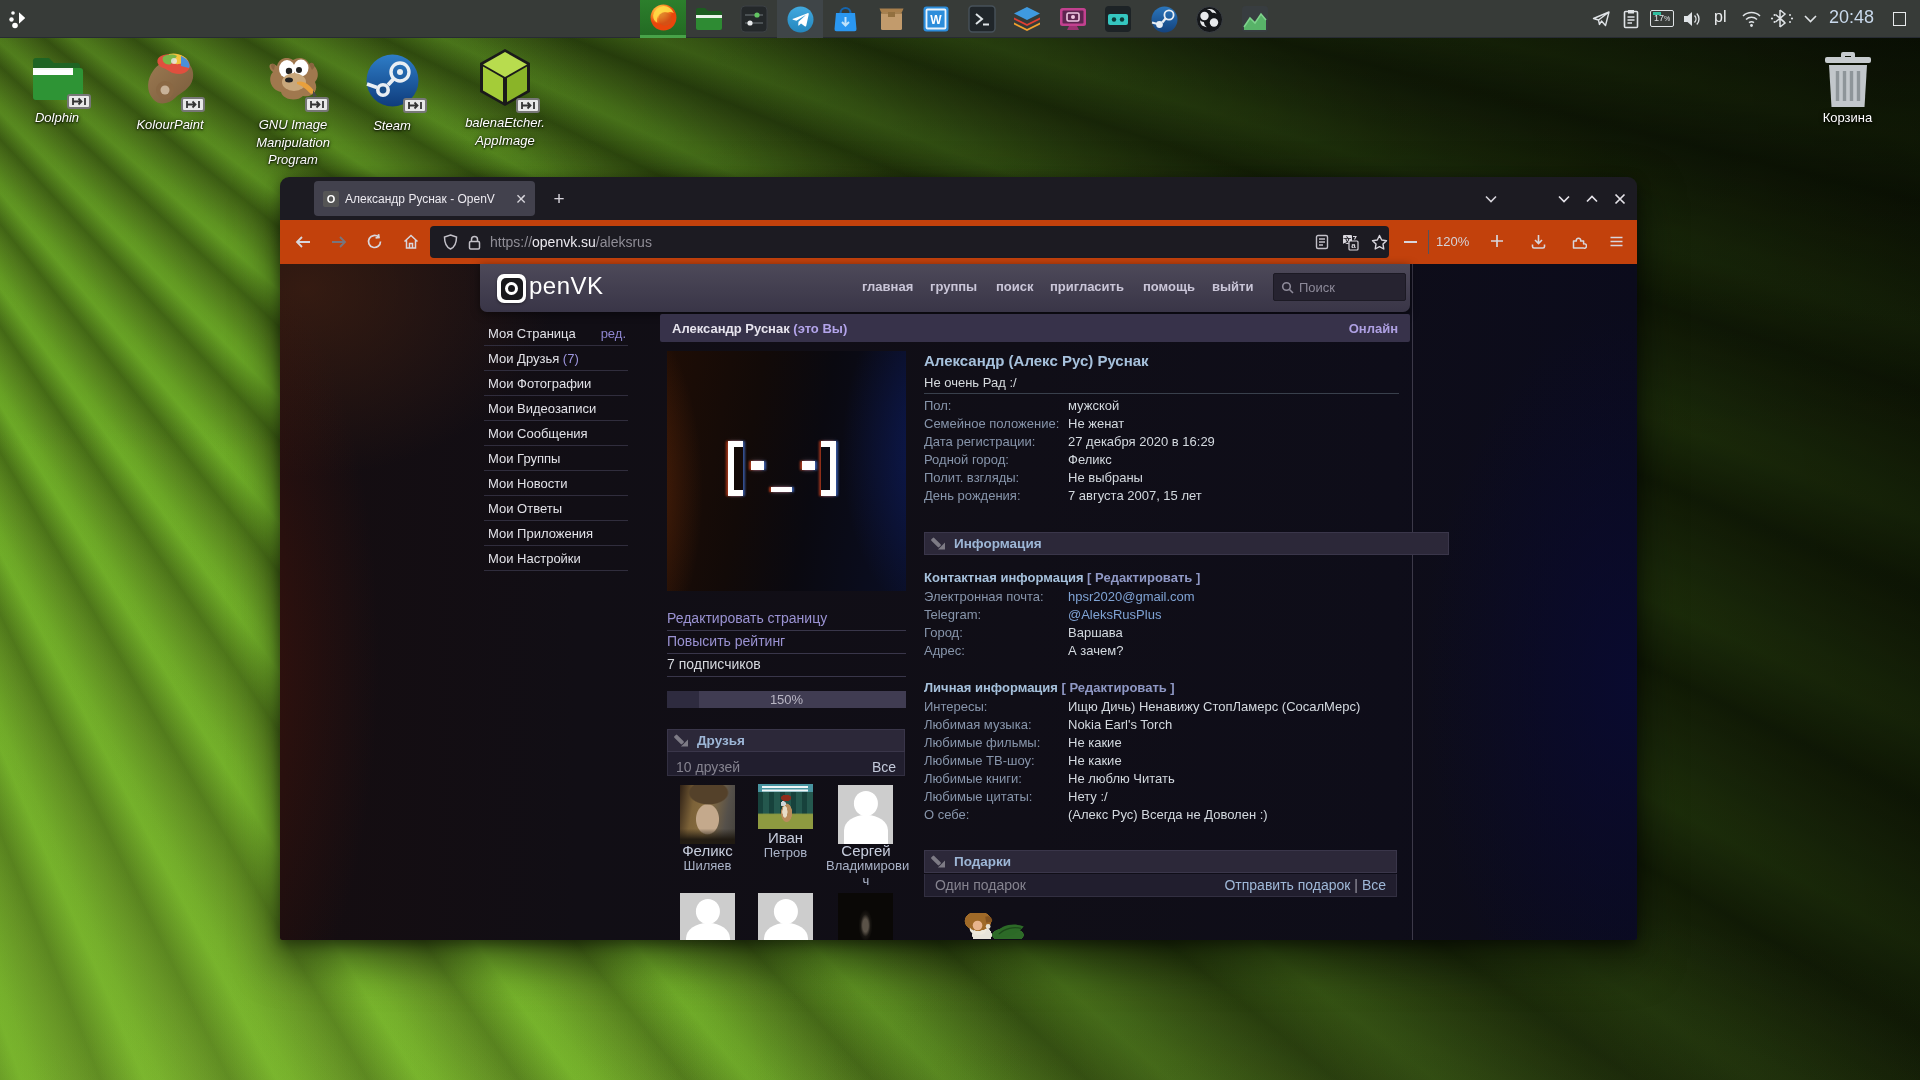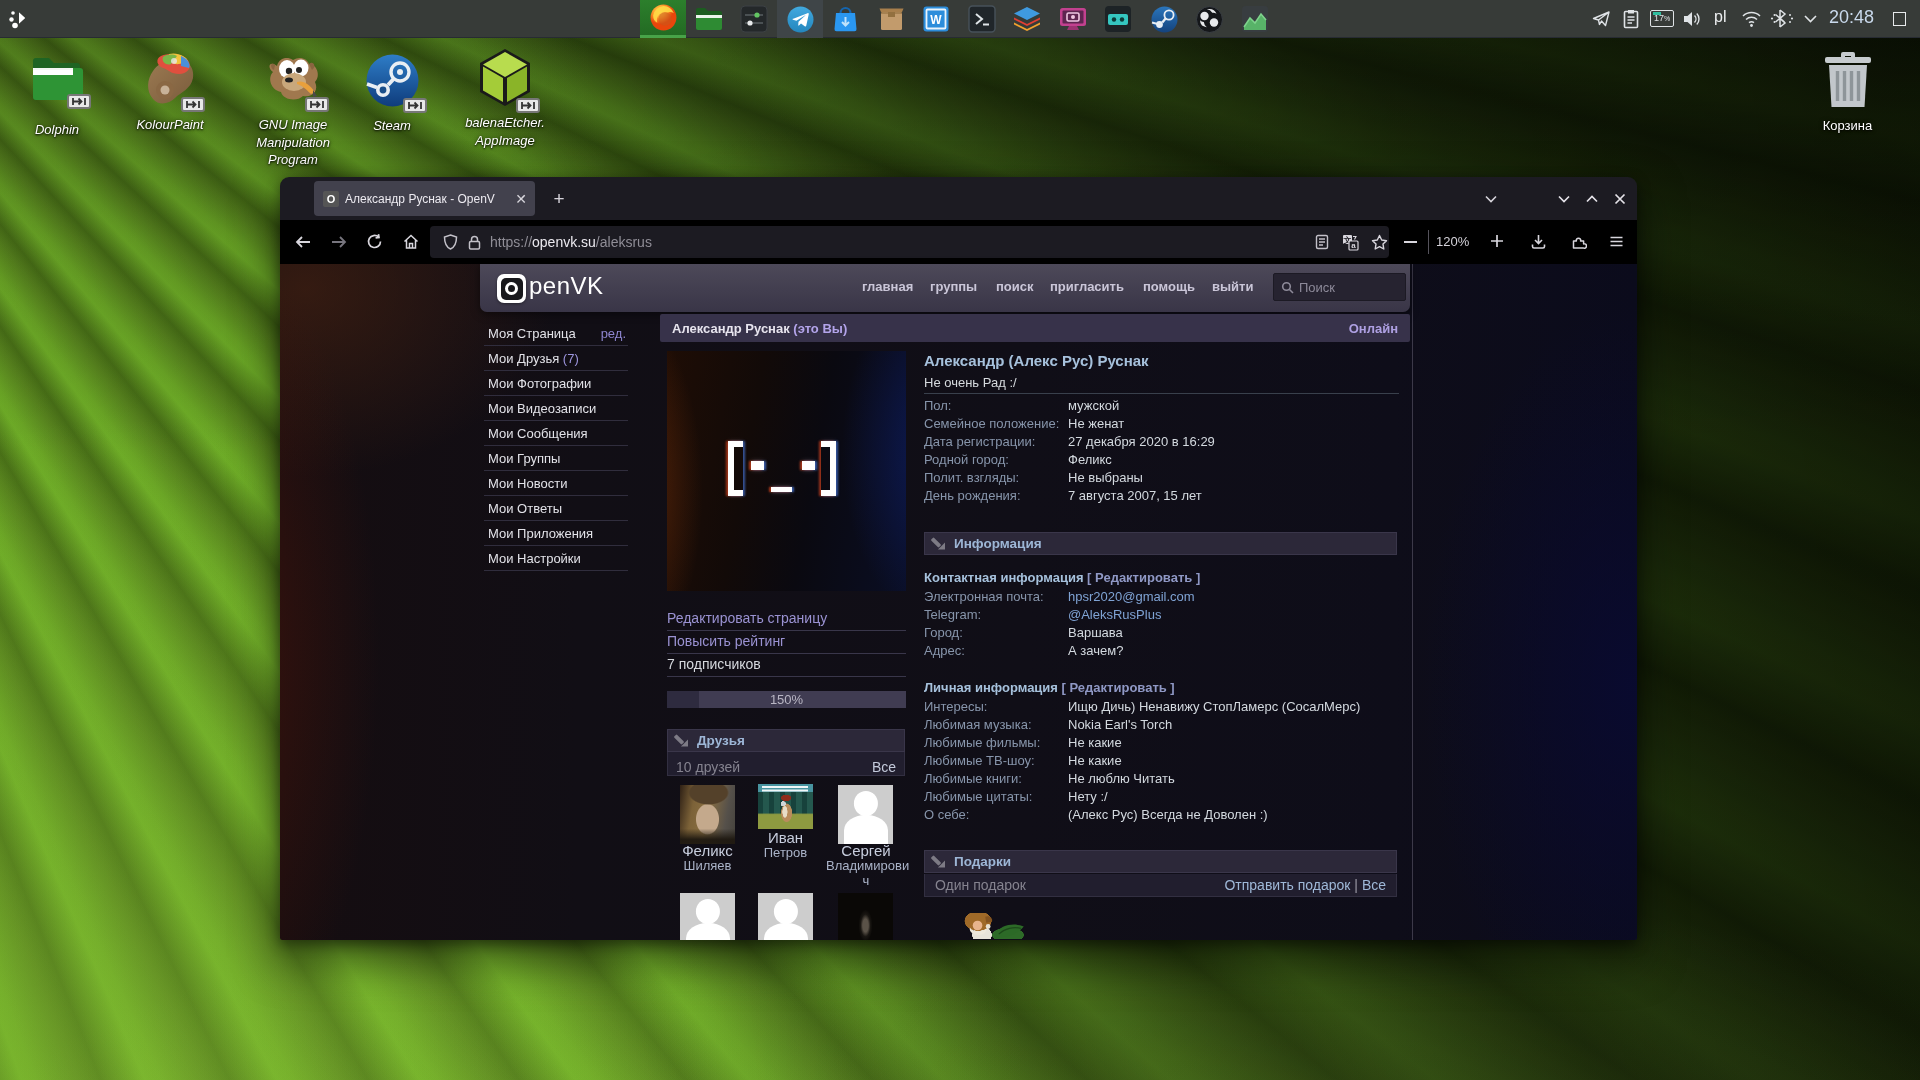--- a/index.html
+++ b/index.html
@@ -18,21 +18,21 @@
 .tray{position:absolute}
 
 .dicon{position:absolute;text-align:center;color:#fff;z-index:5}
 .dicon .lbl{font-style:italic;font-size:13px;line-height:1.35;text-shadow:0 1px 2px rgba(0,0,0,.9),0 0 4px rgba(0,0,0,.6)}
 .dicon .lbl.up{font-style:normal}
 .emb{position:absolute;right:-6px;bottom:-4px;width:24px;height:15px;background:#e8e8e8;border:2px solid #777;border-radius:3px;display:flex;align-items:center;justify-content:center}
 .emb svg{display:block}
 
 #win{position:absolute;left:280px;top:177px;width:1357px;height:763px;border-radius:9px 9px 2px 2px;box-shadow:0 18px 45px rgba(0,0,0,.55),0 4px 14px rgba(0,0,0,.45);overflow:hidden;z-index:10}
 #tabbar{position:absolute;left:0;top:0;width:100%;height:43px;background:#1c1b22}
-#toolbar{position:absolute;left:0;top:43px;width:100%;height:44px;background:#000000;display:flex;align-items:center}
+#toolbar{position:absolute;left:0;top:43px;width:100%;height:44px;background:#c2410c;display:flex;align-items:center}
 #vp{position:absolute;left:0;top:87px;width:100%;height:676px;background:
  radial-gradient(300px 540px at 1352px 420px,rgba(9,10,50,.85) 0%,rgba(9,10,52,0) 70%),
  radial-gradient(225px 570px at -70px 395px,rgba(80,22,10,.68) 0%,rgba(88,24,10,0) 75%),
  radial-gradient(330px 250px at 25px 25px,rgba(74,36,18,.6) 0%,rgba(70,35,18,0) 75%),
  linear-gradient(90deg,#150d10 0%,#110e15 22%,#100e17 55%,#0e0d19 82%,#0b0b1c 100%)}
 .tab{position:absolute;left:34px;top:4px;width:221px;height:35px;background:#42414d;border-radius:4px;display:flex;align-items:center;color:#eceaf0;font-size:12px}
 .tabx{margin-left:auto;margin-right:8px;color:#d8d6dd;font-size:14px}
 #newtab{position:absolute;left:266px;top:9px;width:26px;height:26px;color:#d5d3da;font-size:19px;display:flex;align-items:center;justify-content:center;font-weight:400}
 .wbtn{position:absolute;top:10px;color:#e2e0e6}
 #url{position:absolute;left:150px;top:6px;width:959px;height:32px;background:#1c1b22;border-radius:4px;display:flex;align-items:center;color:#c8c6cd;font-size:14px}
@@ -280,21 +280,21 @@
         <path d="M4 15 h47 a3 3 0 0 1 3 3 v26 a3 3 0 0 1-3 3 H7 a3 3 0 0 1-3-3Z" fill="#2e9435"></path>
         <path d="M4 15 h40 v7 H4Z" fill="#fff"></path>
         <path d="M4 18 a3 3 0 0 1 3-3 h37 v2 H4Z" fill="#e8f0e8" opacity=".5"></path>
       </svg>
     <div class="emb">
         <svg width="14" height="9" viewBox="0 0 14 9">
           <path d="M1 1 V8 M1 4.5 H9 M6.5 1.5 9.5 4.5 6.5 7.5 M13 1 V8" stroke="#333" stroke-width="1.8" fill="none"></path>
         </svg>
       </div>
   </div>
-  <div class="lbl" style="margin-top:16px">Dolphin</div>
+  <div class="lbl" style="margin-top:4px">Dolphin</div>
 </div>
 <div class="dicon" style="left:125px;top:52px;width:90px">
   <div style="position:relative;width:58px;height:56px;margin:0 auto">
     <svg width="58" height="56" viewBox="0 0 58 56">
         <defs>
           <linearGradient id="kp1" x1="0" y1="0" x2="1" y2="1">
             <stop offset="0%" stop-color="#9c7a52"></stop>
             <stop offset="100%" stop-color="#7a5c3c"></stop>
           </linearGradient>
         </defs>
@@ -386,21 +386,21 @@
         <rect x="2" y="9" width="46" height="6" rx="2" fill="#c6cbce"></rect>
         <path d="M6 17 h38 l-2.5 42 H8.5Z" fill="#c2c7cb"></path>
         <g stroke="#8e9599" stroke-width="3.4">
           <line x1="14.5" y1="23" x2="14.5" y2="53"></line>
           <line x1="21.5" y1="23" x2="21.5" y2="53"></line>
           <line x1="28.5" y1="23" x2="28.5" y2="53"></line>
           <line x1="35.5" y1="23" x2="35.5" y2="53"></line>
         </g>
       </svg>
   </div>
-  <div class="lbl up" style="margin-top:8px">Корзина</div>
+  <div class="lbl up" style="">Корзина</div>
 </div>
 <div id="win">
   <div id="tabbar">
     <div class="tab">
         <span style="width:16px;height:16px;background:#555;border-radius:2px;margin:0 6px 0 9px;color:#fff;font-weight:bold;font-size:11px;display:flex;align-items:center;justify-content:center">O</span>
         <span>Александр Руснак - OpenV</span>
         <span class="tabx">✕</span>
       </div>
     <div id="newtab">+</div>
     <svg class="wbtn" style="left:1203px;top:14px" width="16" height="16" viewBox="0 0 16 16">
@@ -565,21 +565,21 @@
         <span class="ival">Феликс</span>
       </div>
     <div class="irow" style="position:absolute;left:644px;top:205px">
         <span class="ilab">Полит. взгляды:</span>
         <span class="ival">Не выбраны</span>
       </div>
     <div class="irow" style="position:absolute;left:644px;top:223px">
         <span class="ilab">День рождения:</span>
         <span class="ival">7 августа 2007, 15 лет</span>
       </div>
-    <div class="sechdr" style="left:644px;top:268px;width:473px">
+    <div class="sechdr" style="left:644px;top:268px;width:525px">
         <span class="harr"></span>
         <span class="htxt">Информация</span>
       </div>
     <div style="position:absolute;left:644px;top:306px;font-size:13px"><span class="hblue">Контактная информация</span> <span style="color:#8f98c5;font-weight:bold">[ Редактировать ]</span></div>
     <div class="irow" style="position:absolute;left:644px;top:324px">
         <span class="ilab">Электронная почта:</span>
         <span class="ival"><a class="lnk">hpsr2020@gmail.com</a></span>
       </div>
     <div class="irow" style="position:absolute;left:644px;top:342px">
         <span class="ilab">Telegram:</span>

